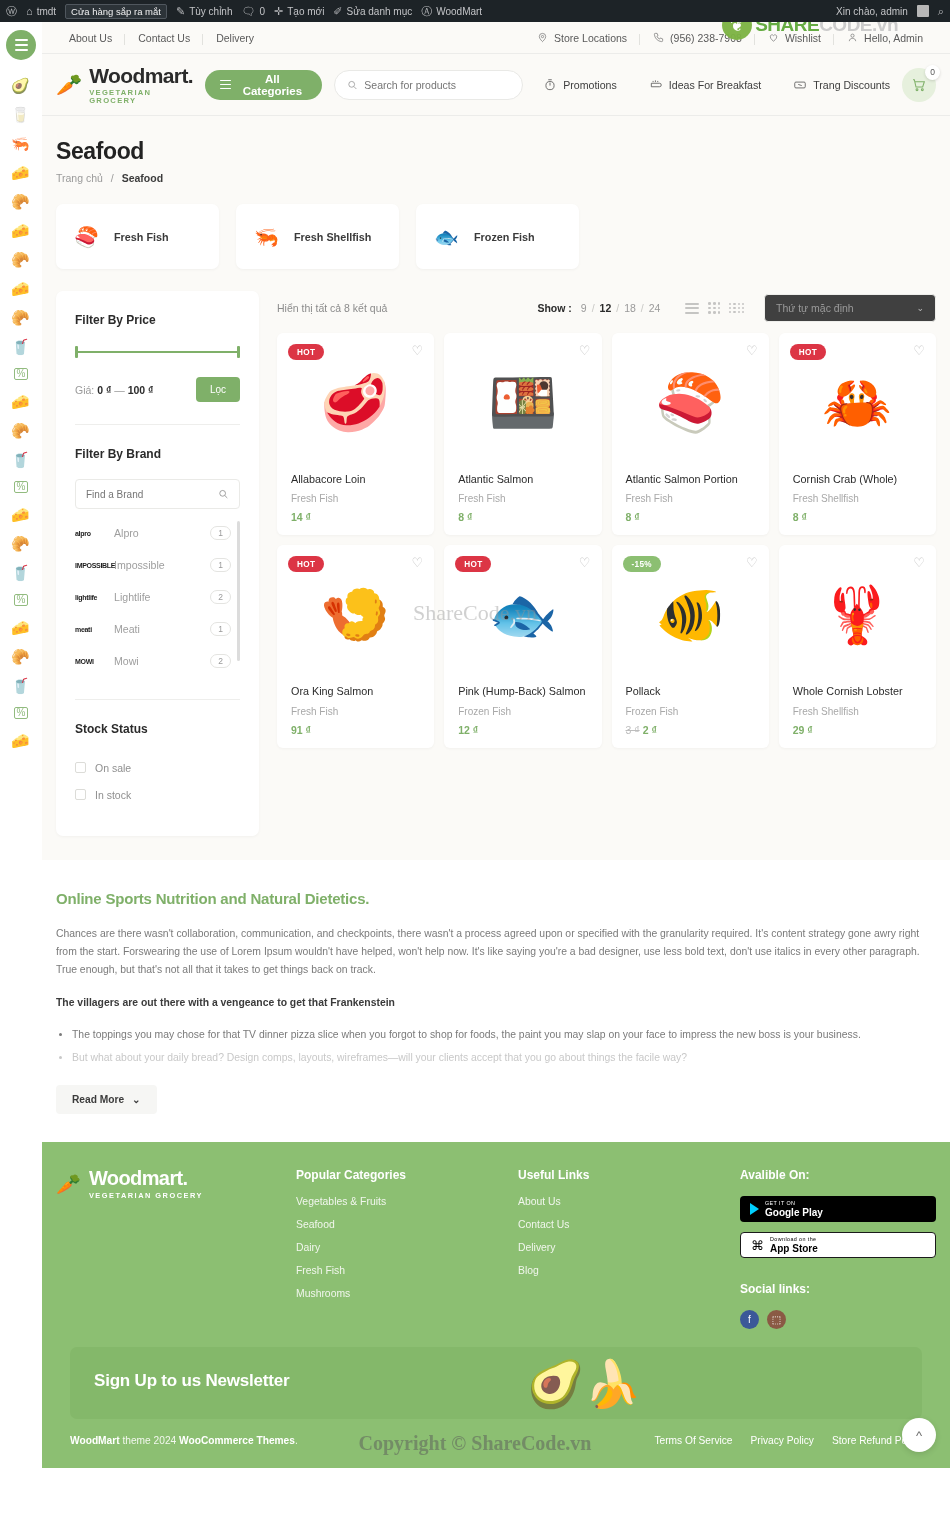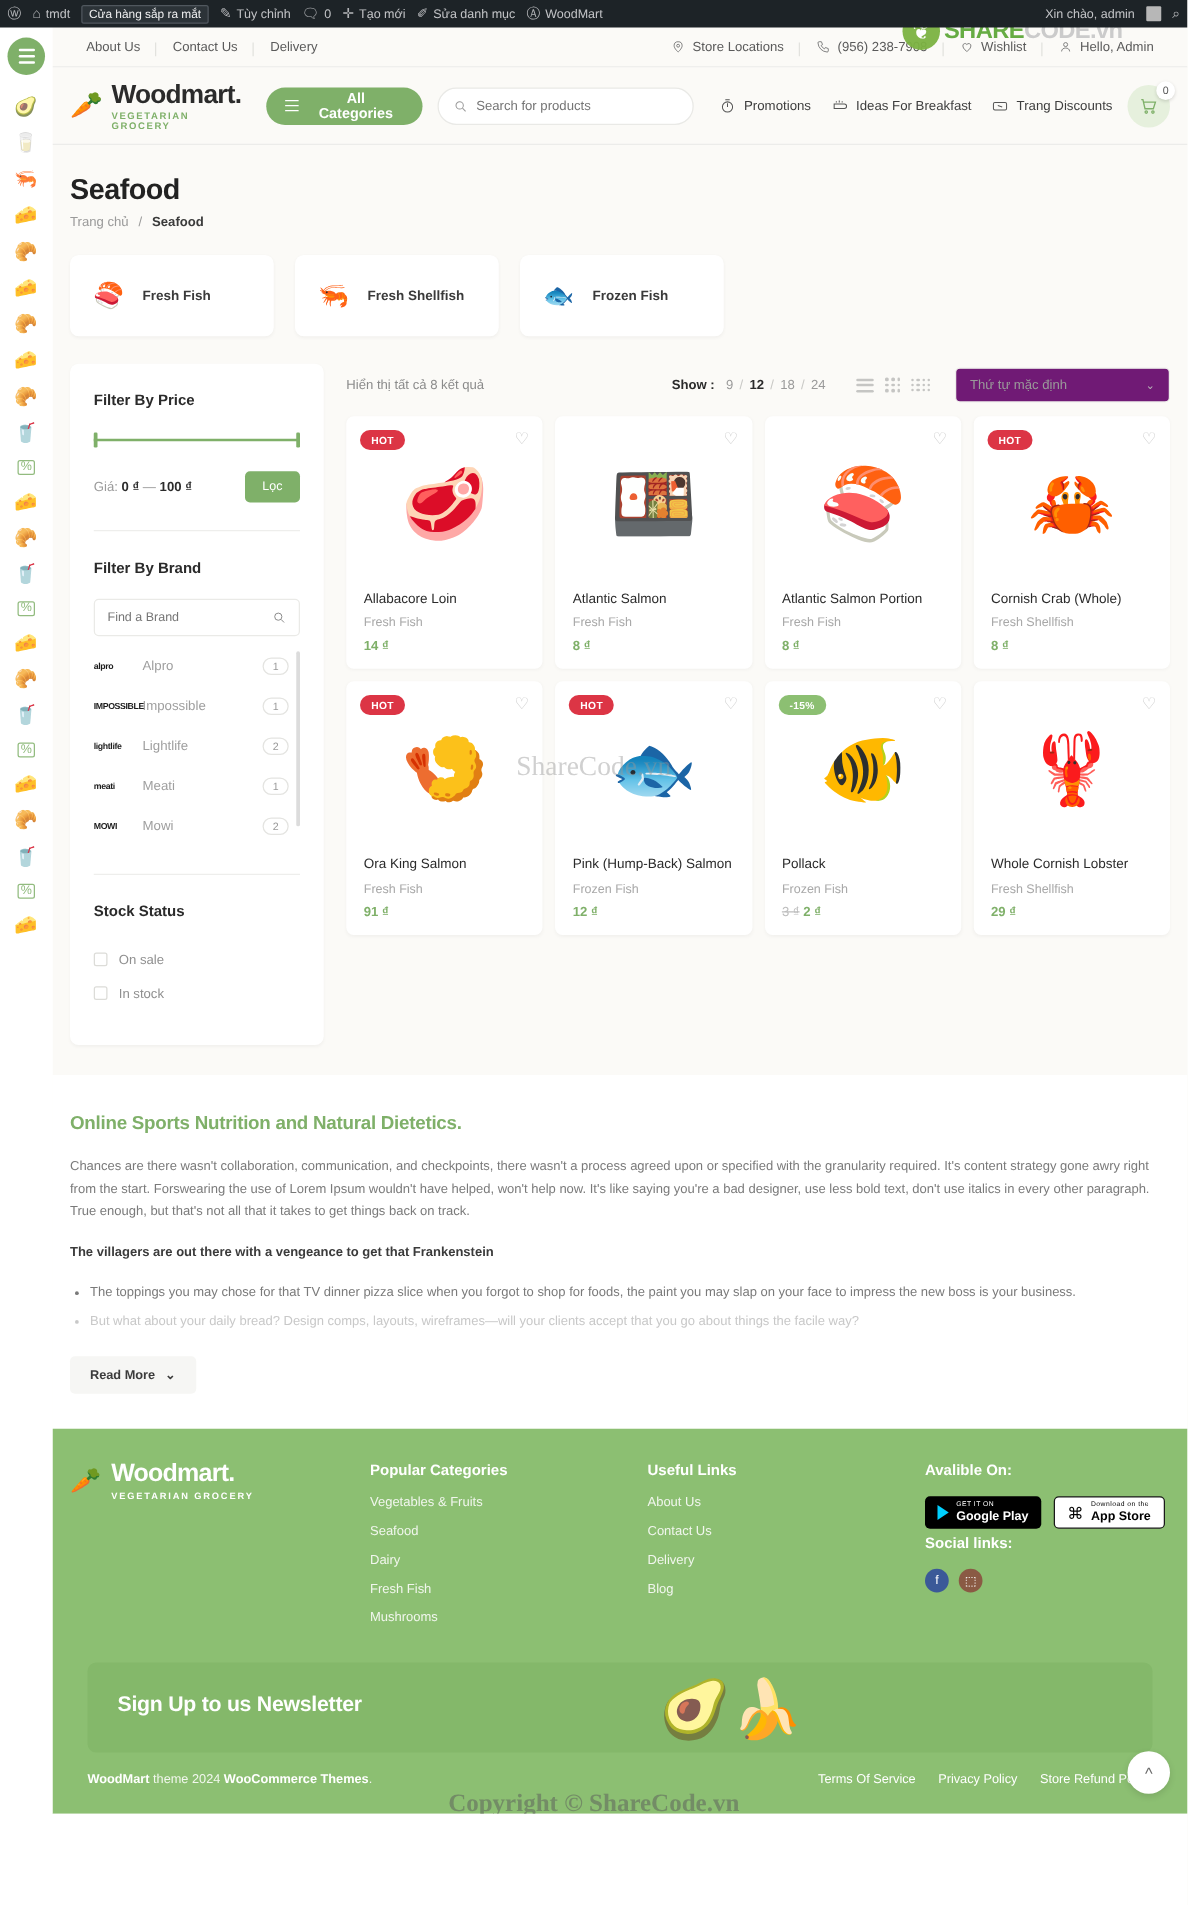--- a/index.html
+++ b/index.html
@@ -114,21 +114,21 @@
   .searchbox {
     width: 206px; height: 30px; background: #fff; border: 1px solid #e9e9e6;
     border-radius: 16px; display: flex; align-items: center; padding: 0 12px; gap: 7px;
   }
   .searchbox input {
     border: none; outline: none; font-size: 10.5px; color: #9a9a9a; width: 100%;
     background: transparent; font-family: "Liberation Sans", sans-serif;
   }
   .searchbox svg { width: 12px; height: 12px; stroke: #999; fill: none; stroke-width: 1.8; }
 
-  .hnav { display: flex; align-items: center; gap: 16px; margin-left: 8px; }
+  .hnav { display: flex; align-items: center; gap: 32px; margin-left: 8px; }
   .hnav .hi { display: flex; align-items: center; gap: 6px; font-size: 10.6px; color: #3d3d3d; white-space: nowrap; }
   .hnav .hi svg { width: 14px; height: 14px; stroke: #555; fill: none; stroke-width: 1.4; }
 
   .cartwrap { margin-left: auto; position: relative; }
   .cartbtn {
     width: 34px; height: 34px; border-radius: 50%; background: #e6f0dd;
     display: flex; align-items: center; justify-content: center;
   }
   .cartbtn svg { width: 16px; height: 16px; stroke: #7fb069; fill: none; stroke-width: 1.6; }
   .cartcount {
@@ -219,21 +219,21 @@
   .showwrap .slash { color: #c8c8c5; }
   .views { display: flex; align-items: center; gap: 9px; margin-left: 10px; }
   .vi { display: flex; flex-direction: column; gap: 2.5px; opacity: .55; }
   .vi i { display: block; height: 2px; background: #9a9a9a; border-radius: 1px; }
   .vi.list i { width: 14px; }
   .vi.grid3, .vi.grid4 { flex-direction: column; gap: 2px; }
   .vi.grid3 .r, .vi.grid4 .r { display: flex; gap: 2px; }
   .vi.grid3 .r i { width: 2.6px; height: 2.6px; border-radius: 50%; }
   .vi.grid4 .r i { width: 2.2px; height: 2.2px; border-radius: 50%; }
   .sortsel {
-    width: 172px; height: 28px; background: #701a75; border: 1px solid #eeeeeb; border-radius: 4px;
+    width: 172px; height: 28px; background: #404040; border: 1px solid #eeeeeb; border-radius: 4px;
     display: flex; align-items: center; justify-content: space-between; padding: 0 11px;
     font-size: 10.5px; color: #9a9a9a; margin-left: 10px;
   }
   .sortsel .chev { font-size: 9px; color: #bbb; }
 
   .grid { display: grid; grid-template-columns: repeat(4, 1fr); gap: 10px; margin-top: 8px; }
   .card {
     background: #fff; border-radius: 6px; padding: 0 0 12px; position: relative;
     box-shadow: 0 1px 3px rgba(0,0,0,.04); overflow: hidden;
   }
@@ -279,21 +279,21 @@
   .fcol { width: 222px; }
   .fcol-app { flex: 1; }
   .flogo { display: flex; align-items: center; gap: 8px; }
   .flogo .carrot { font-size: 20px; }
   .flogo .ft { line-height: 1; }
   .flogo .fmain { font-size: 20px; font-weight: bold; color: #fff; letter-spacing: -.6px; }
   .flogo .fsub { font-size: 7.4px; color: #fff; letter-spacing: 1.5px; font-weight: bold; margin-top: 4px; }
   .fabout { font-size: 10.4px; color: #f2f7ee; line-height: 1.75; margin-top: 14px; width: 200px; }
   .fhead { font-size: 12px; font-weight: bold; color: #fff; margin-bottom: 14px; }
   .flink { font-size: 10.4px; color: #f1f6ed; margin-bottom: 12px; display: block; text-decoration: none; }
-  .stores { display: flex; gap: 10px; margin-bottom: 4px; }
+  .stores { display: flex; gap: 10px; margin-bottom: 24px; flex-direction: column; }
   .store {
     height: 26px; border-radius: 4px; display: flex; align-items: center; gap: 6px; padding: 0 10px;
   }
   .store.gp { background: #000; }
   .store.as { background: #fff; border: 1px solid #1a1a1a; }
   .store .tri {
     width: 0; height: 0; border-left: 9px solid #00d0ff;
     border-top: 6px solid transparent; border-bottom: 6px solid transparent;
   }
   .store .ap { font-size: 13px; color: #000; line-height: 1; }

